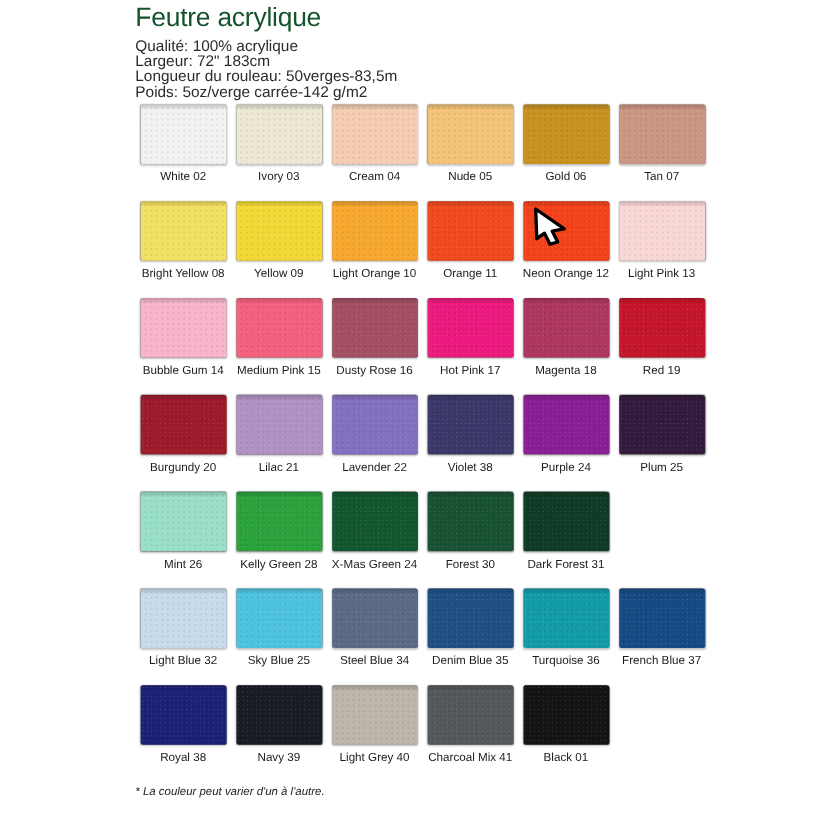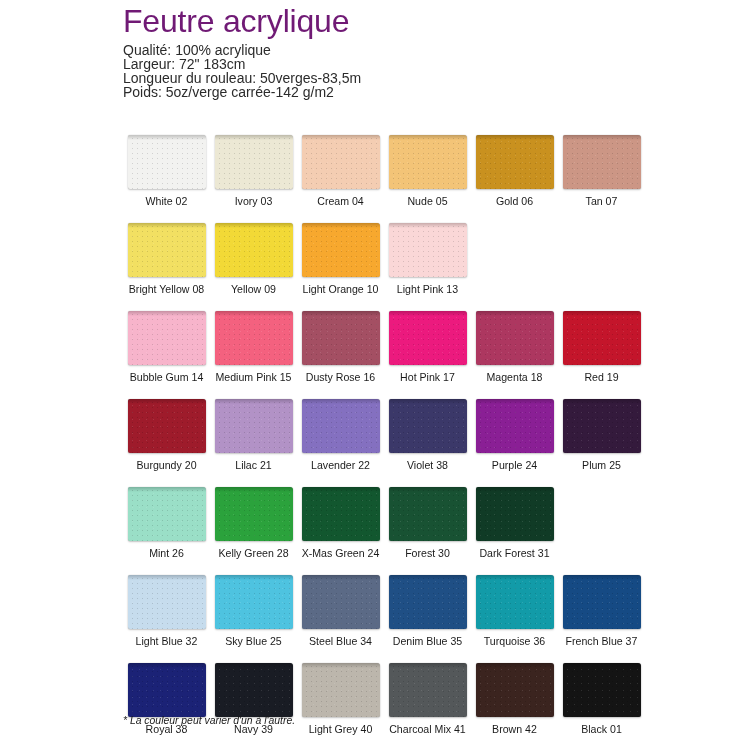--- a/index.html
+++ b/index.html
@@ -23,41 +23,40 @@
   }
 
   
   .header {
     position: absolute;
     left: 123px;
     top: 4px;
     width: 520px;
   }
   .title {
-    font-size: 32px;
+    font-size: 24px;
     font-weight: 400;
     letter-spacing: -0.2px;
-    color: #701a75;
+    color: #14532d;
     line-height: 1.12;
     margin: 0 0 3px 0;
   }
   .spec-line {
     font-size: 14px;
     line-height: 14.2px;
     color: #2b2b2b;
     white-space: nowrap;
   }
 
   
   .grid {
     position: absolute;
     left: 123px;
     top: 95px;
     width: 556px;
-    margin-top: 40px;
   }
   .row {
     display: flex;
     height: 88px;
     width: 100%;
   }
   .cell {
     width: 87px;
     margin-right: 0px;
     position: relative;
@@ -199,20 +198,35 @@
           <div class="label">Yellow 09</div>
         </div>
         <div class="cell">
           <div class="swatch-wrap">
             <div class="swatch" style="background:#f7a82e"></div>
           </div>
           <div class="label">Light Orange 10</div>
         </div>
         <div class="cell">
           <div class="swatch-wrap">
+            <div class="swatch" style="background:#f04a1e"></div>
+          </div>
+          <div class="label">Orange 11</div>
+        </div>
+        <div class="cell">
+          <div class="swatch-wrap">
+            <div class="swatch" style="background:#f4421b"></div>
+            <svg class="pointer" viewBox="0 0 40 38">
+              <path d="M5 4 L31 22 L20 24 L25 34 L18 36 L13 26 L6 31 Z" fill="#ffffff" stroke="#000000" stroke-width="3" stroke-linejoin="round"></path>
+            </svg>
+          </div>
+          <div class="label">Neon Orange 12</div>
+        </div>
+        <div class="cell">
+          <div class="swatch-wrap">
             <div class="swatch" style="background:#fad7d7"></div>
           </div>
           <div class="label">Light Pink 13</div>
         </div>
       </div>
       <div class="row">
         <div class="cell">
           <div class="swatch-wrap">
             <div class="swatch" style="background:#f7b4cb"></div>
           </div>
@@ -377,26 +391,20 @@
           <div class="label">Light Grey 40</div>
         </div>
         <div class="cell">
           <div class="swatch-wrap">
             <div class="swatch" style="background:#54585a"></div>
           </div>
           <div class="label">Charcoal Mix 41</div>
         </div>
         <div class="cell">
           <div class="swatch-wrap">
-            <div class="swatch" style="background:#3b241f"></div>
-          </div>
-          <div class="label">Brown 42</div>
-        </div>
-        <div class="cell">
-          <div class="swatch-wrap">
             <div class="swatch" style="background:#141414"></div>
           </div>
           <div class="label">Black 01</div>
         </div>
       </div>
     </div>
 
   <div class="footnote">* La couleur peut varier d'un à l'autre.</div>
 
 </div>

